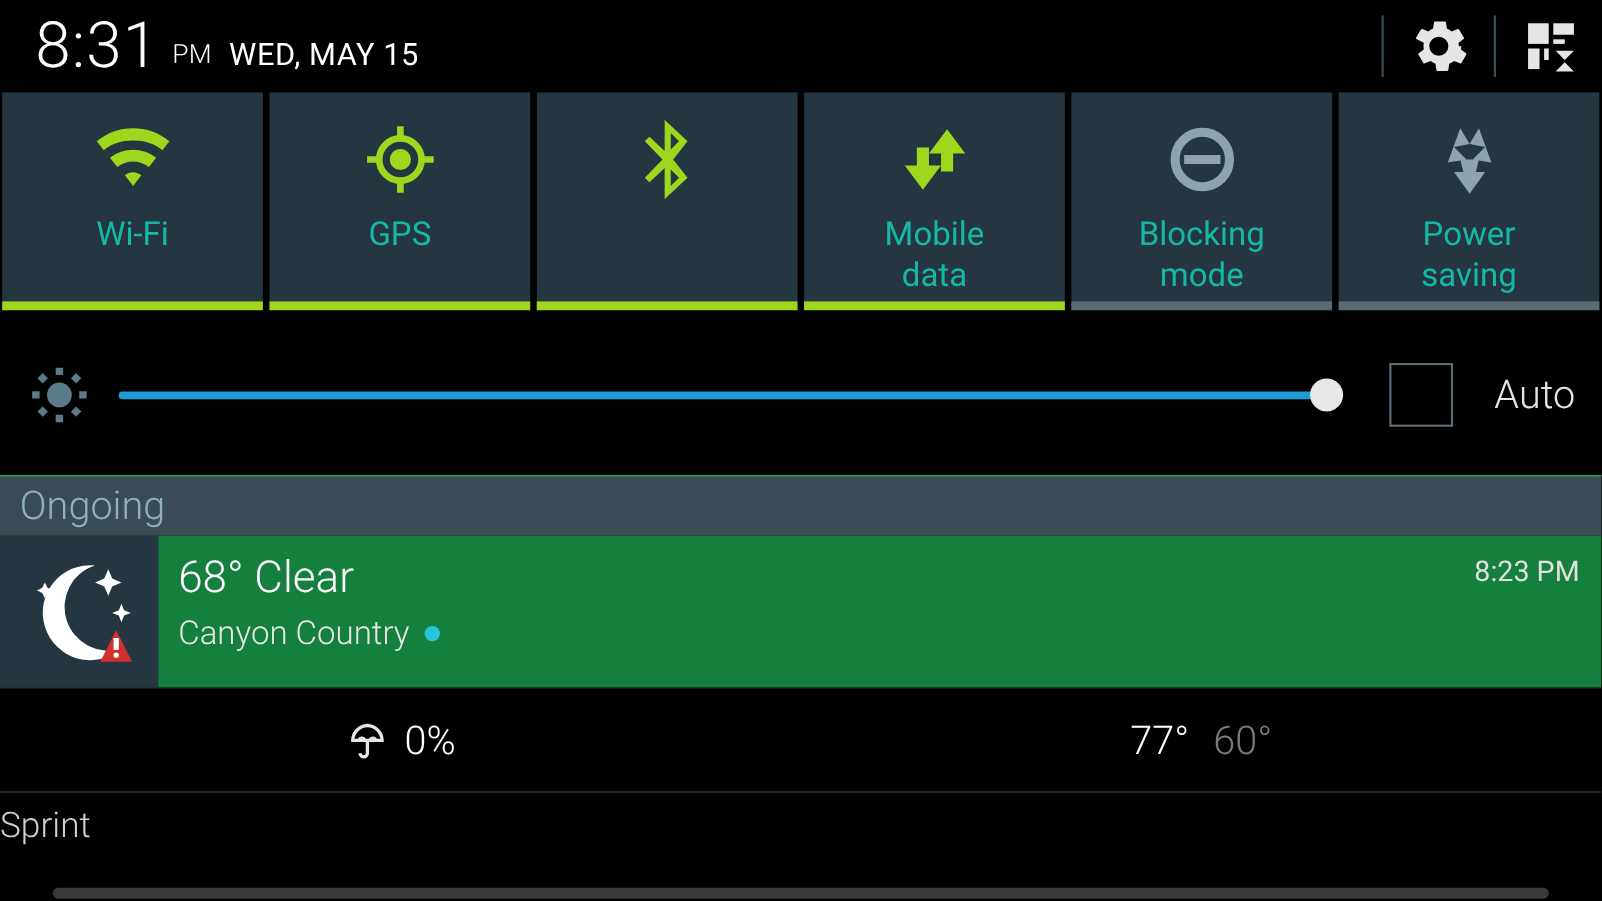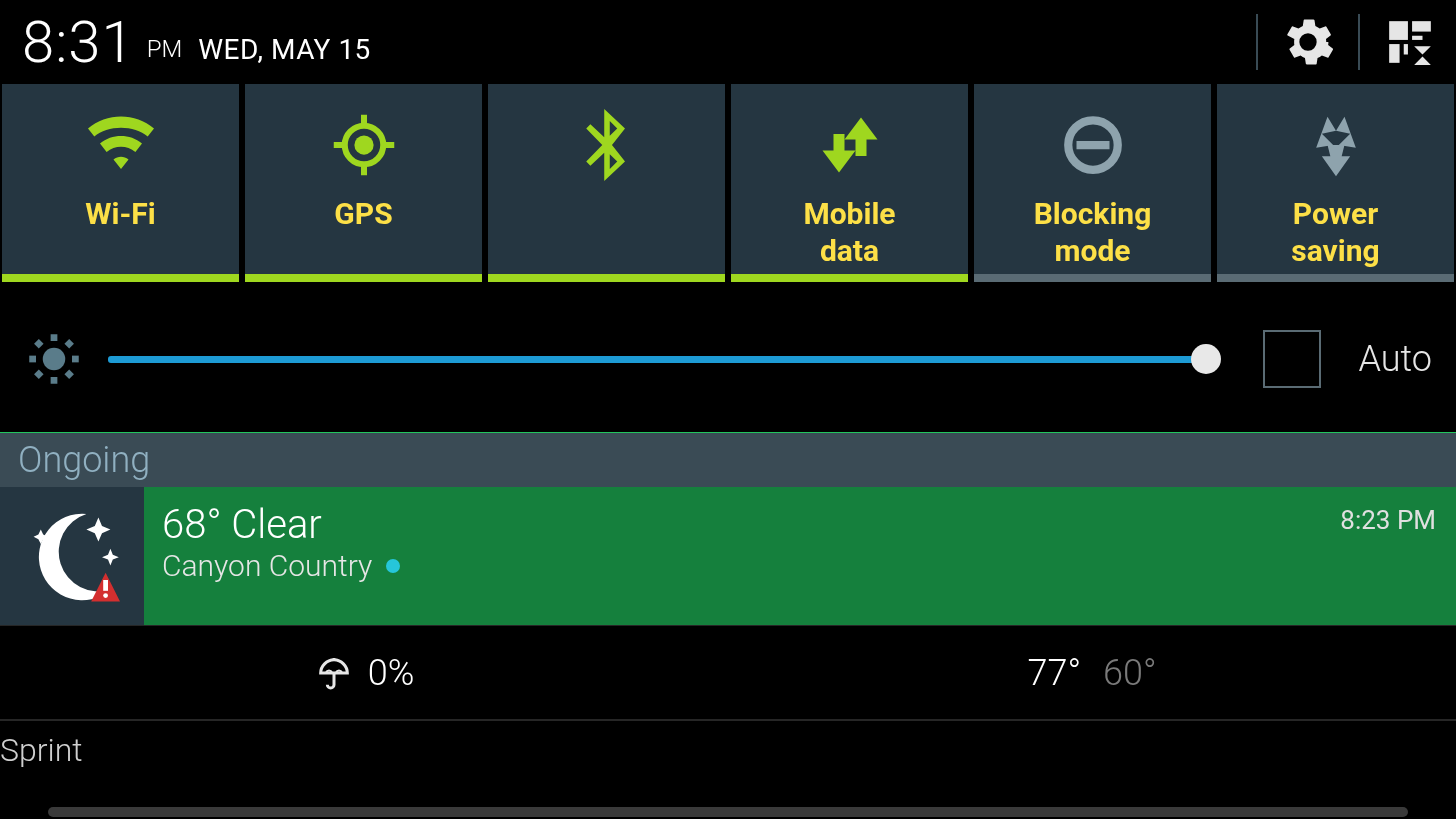--- a/index.html
+++ b/index.html
@@ -8,21 +8,21 @@
   color: #fff;
   font-family: Roboto, Arial, sans-serif;
   width: 1456px;
   height: 819px;
   overflow: hidden;
   position: relative;
 }
 .statusbar {
   display: flex;
   align-items: center;
-  padding: 8px 18px 4px 22px;
+  padding: 8px 18px 4px 32px;
   height: 80px;
 }
 .time { font-size: 58px; font-weight: 300; letter-spacing: 1px; }
 .ampm { font-size: 24px; font-weight: 300; margin-left: 12px; margin-top: 14px; }
 .date { font-size: 28px; font-weight: 400; margin-left: 16px; margin-top: 14px; letter-spacing: 0.5px; }
 .statusbar-right { margin-left: auto; display: flex; align-items: center; gap: 22px; }
 .vdivider { width: 2px; height: 56px; background: #394b55; }
 .gear, .grid-icon { width: 56px; height: 56px; display: flex; align-items: center; justify-content: center; }
 
 .toggle-row {
@@ -37,23 +37,23 @@
   height: 198px;
   display: flex;
   flex-direction: column;
   align-items: center;
   justify-content: flex-start;
   padding-top: 18px;
   position: relative;
 }
 .toggle .icon { height: 86px; display:flex; align-items:center; justify-content:center; width:100%; }
 .toggle .label {
-  color: #fde047;
+  color: #14b8a6;
   font-size: 30px;
-  font-weight: 700;
+  font-weight: 400;
   text-align: center;
   line-height: 1.22;
   margin-top: 8px;
   padding: 0 4px;
 }
 .toggle .bar {
   position: absolute;
   bottom: 0; left: 0; right: 0;
   height: 8px;
 }
@@ -112,21 +112,21 @@
   position: relative;
   display:flex; align-items:center; justify-content:center;
 }
 .notif-body {
   flex: 1;
   padding: 14px 20px 10px 18px;
   display: flex;
   justify-content: space-between;
 }
 .notif-title { font-size: 40px; font-weight:300; }
-.notif-sub { font-size: 30px; font-weight:300; color:#e6e6e6; margin-top:0; display:flex; align-items:center; gap:14px;}
+.notif-sub { font-size: 30px; font-weight:300; color:#e6e6e6; margin-top:10px; display:flex; align-items:center; gap:14px;}
 .notif-time { font-size: 26px; color:#e0e0e0; white-space:nowrap; padding-top:4px; }
 .dot { width:14px; height:14px; background:#26c6da; border-radius:50%;}
 
 .detail-row {
   display:flex;
   border-top: 1px solid #262626;
   height: 94px;
   align-items:center;
 }
 .detail-item { flex:1; display:flex; align-items:center; justify-content:center; gap:14px; font-size:36px; font-weight:300;}

